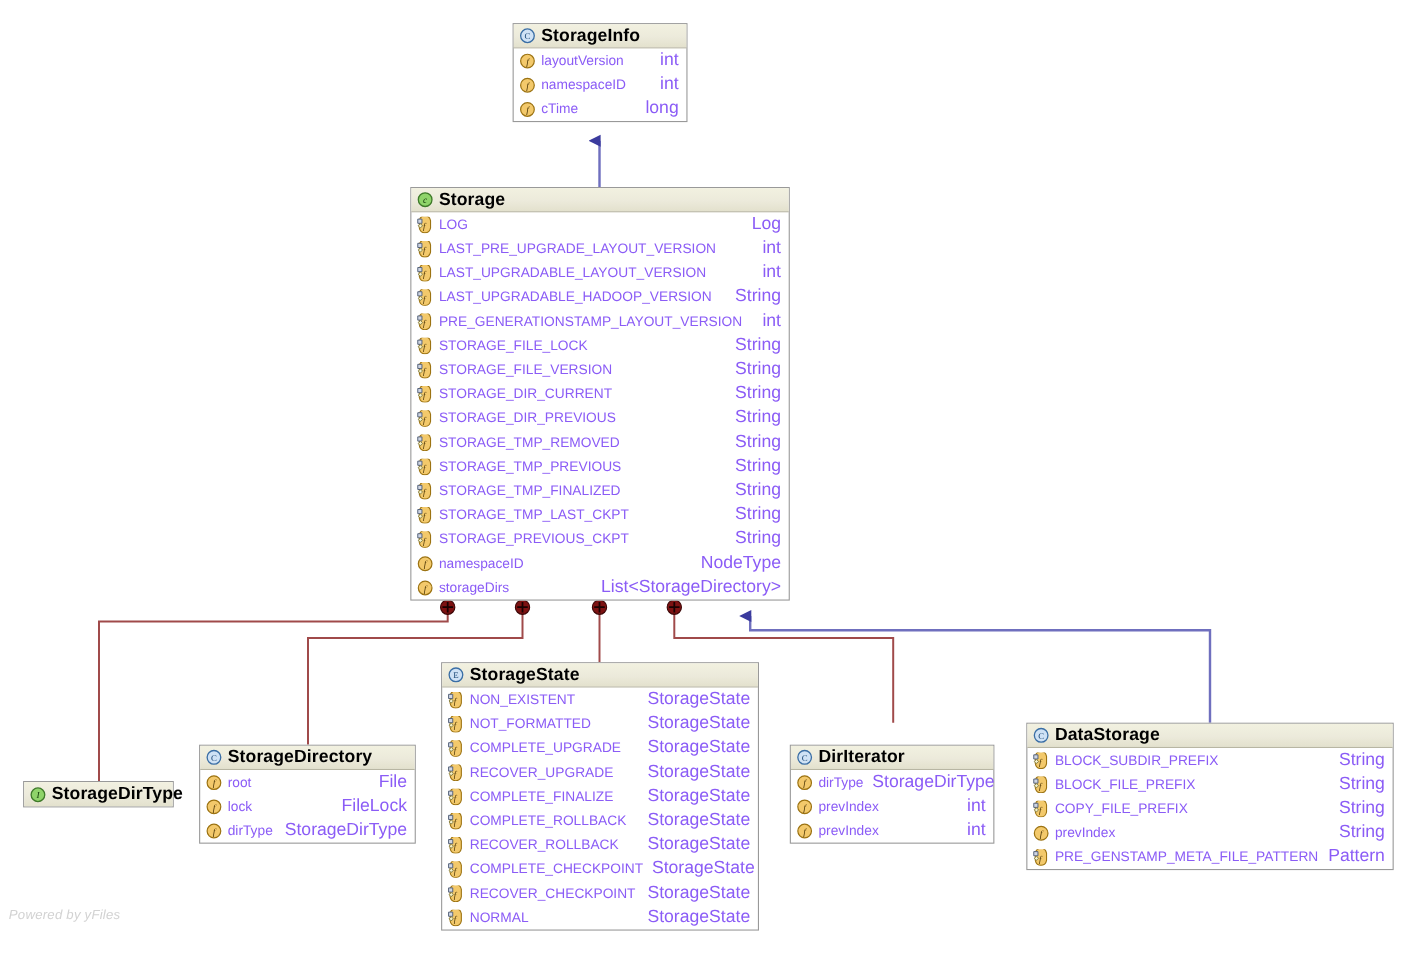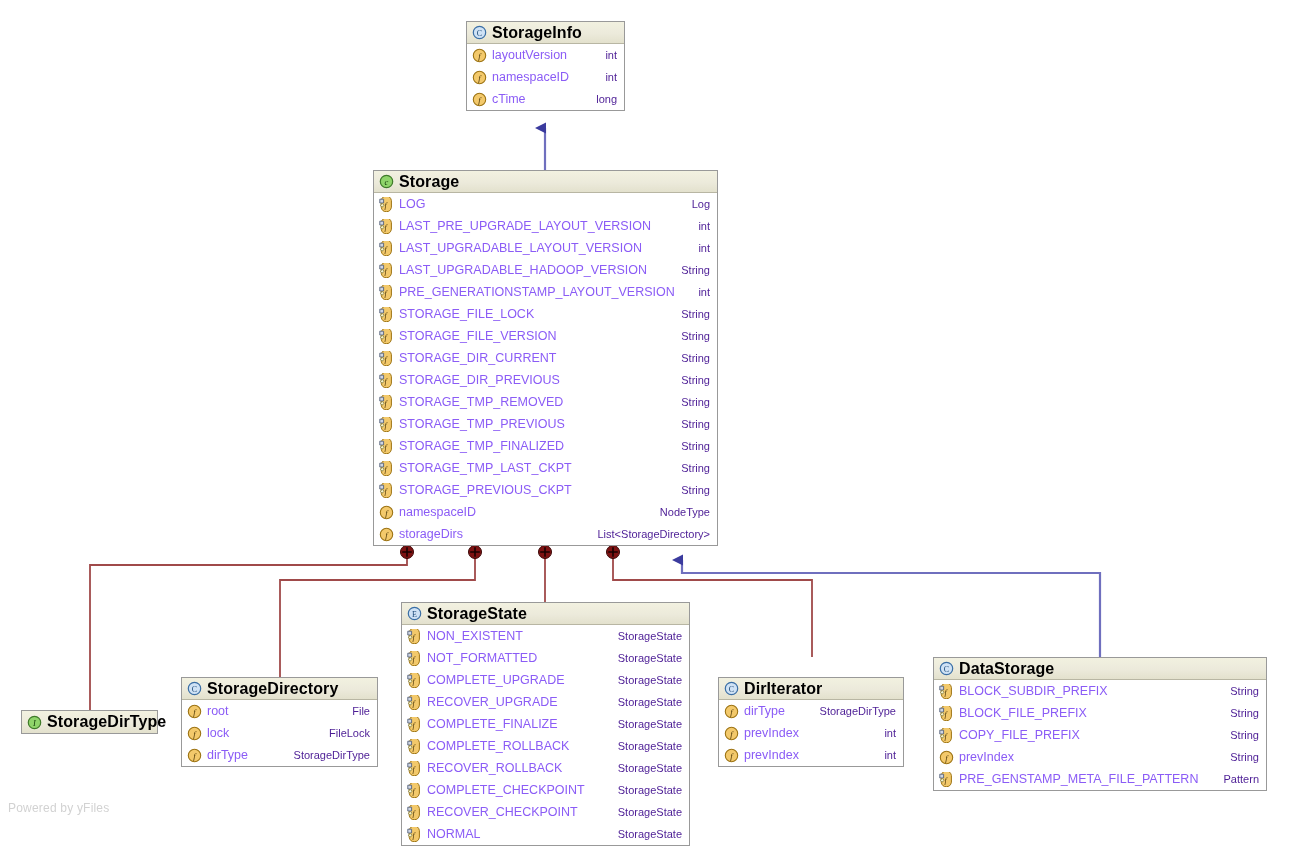--- a/index.html
+++ b/index.html
@@ -73,45 +73,46 @@
   .row-name {
     font-size: 12.5px;
     color: #8b5cf6;
     flex: 0 0 auto;
   }
   .row-spacer {
     flex: 1 1 auto;
     min-width: 8px;
   }
   .row-type {
-    font-size: 11px;
-    color: #4c1d95;
+    font-size: 16px;
+    color: #8b5cf6;
     flex: 0 0 auto;
   }
 
   
   .ic {
     flex: 0 0 auto;
     width: 15px;
     height: 15px;
     margin-right: 5px;
     position: relative;
     display: inline-block;
   }
   .ic svg { display: block; }
 
   
   #watermark {
     position: absolute;
     left: 8px;
-    top: 801px;
+    top: 824px;
     font-size: 12px;
     color: #d2d2d2;
     letter-spacing: 0.2px;
     font-family: "Liberation Sans", sans-serif;
+    font-style: italic;
   }
 </style>
 </head>
 <body>
 
 <div id="canvas">
 
   <svg id="edges" viewBox="0 0 1289 868" width="1289" height="868">
     <defs>
       <marker id="inh-arrow" markerWidth="12" markerHeight="12" refX="6" refY="10" orient="auto" markerUnits="userSpaceOnUse">

